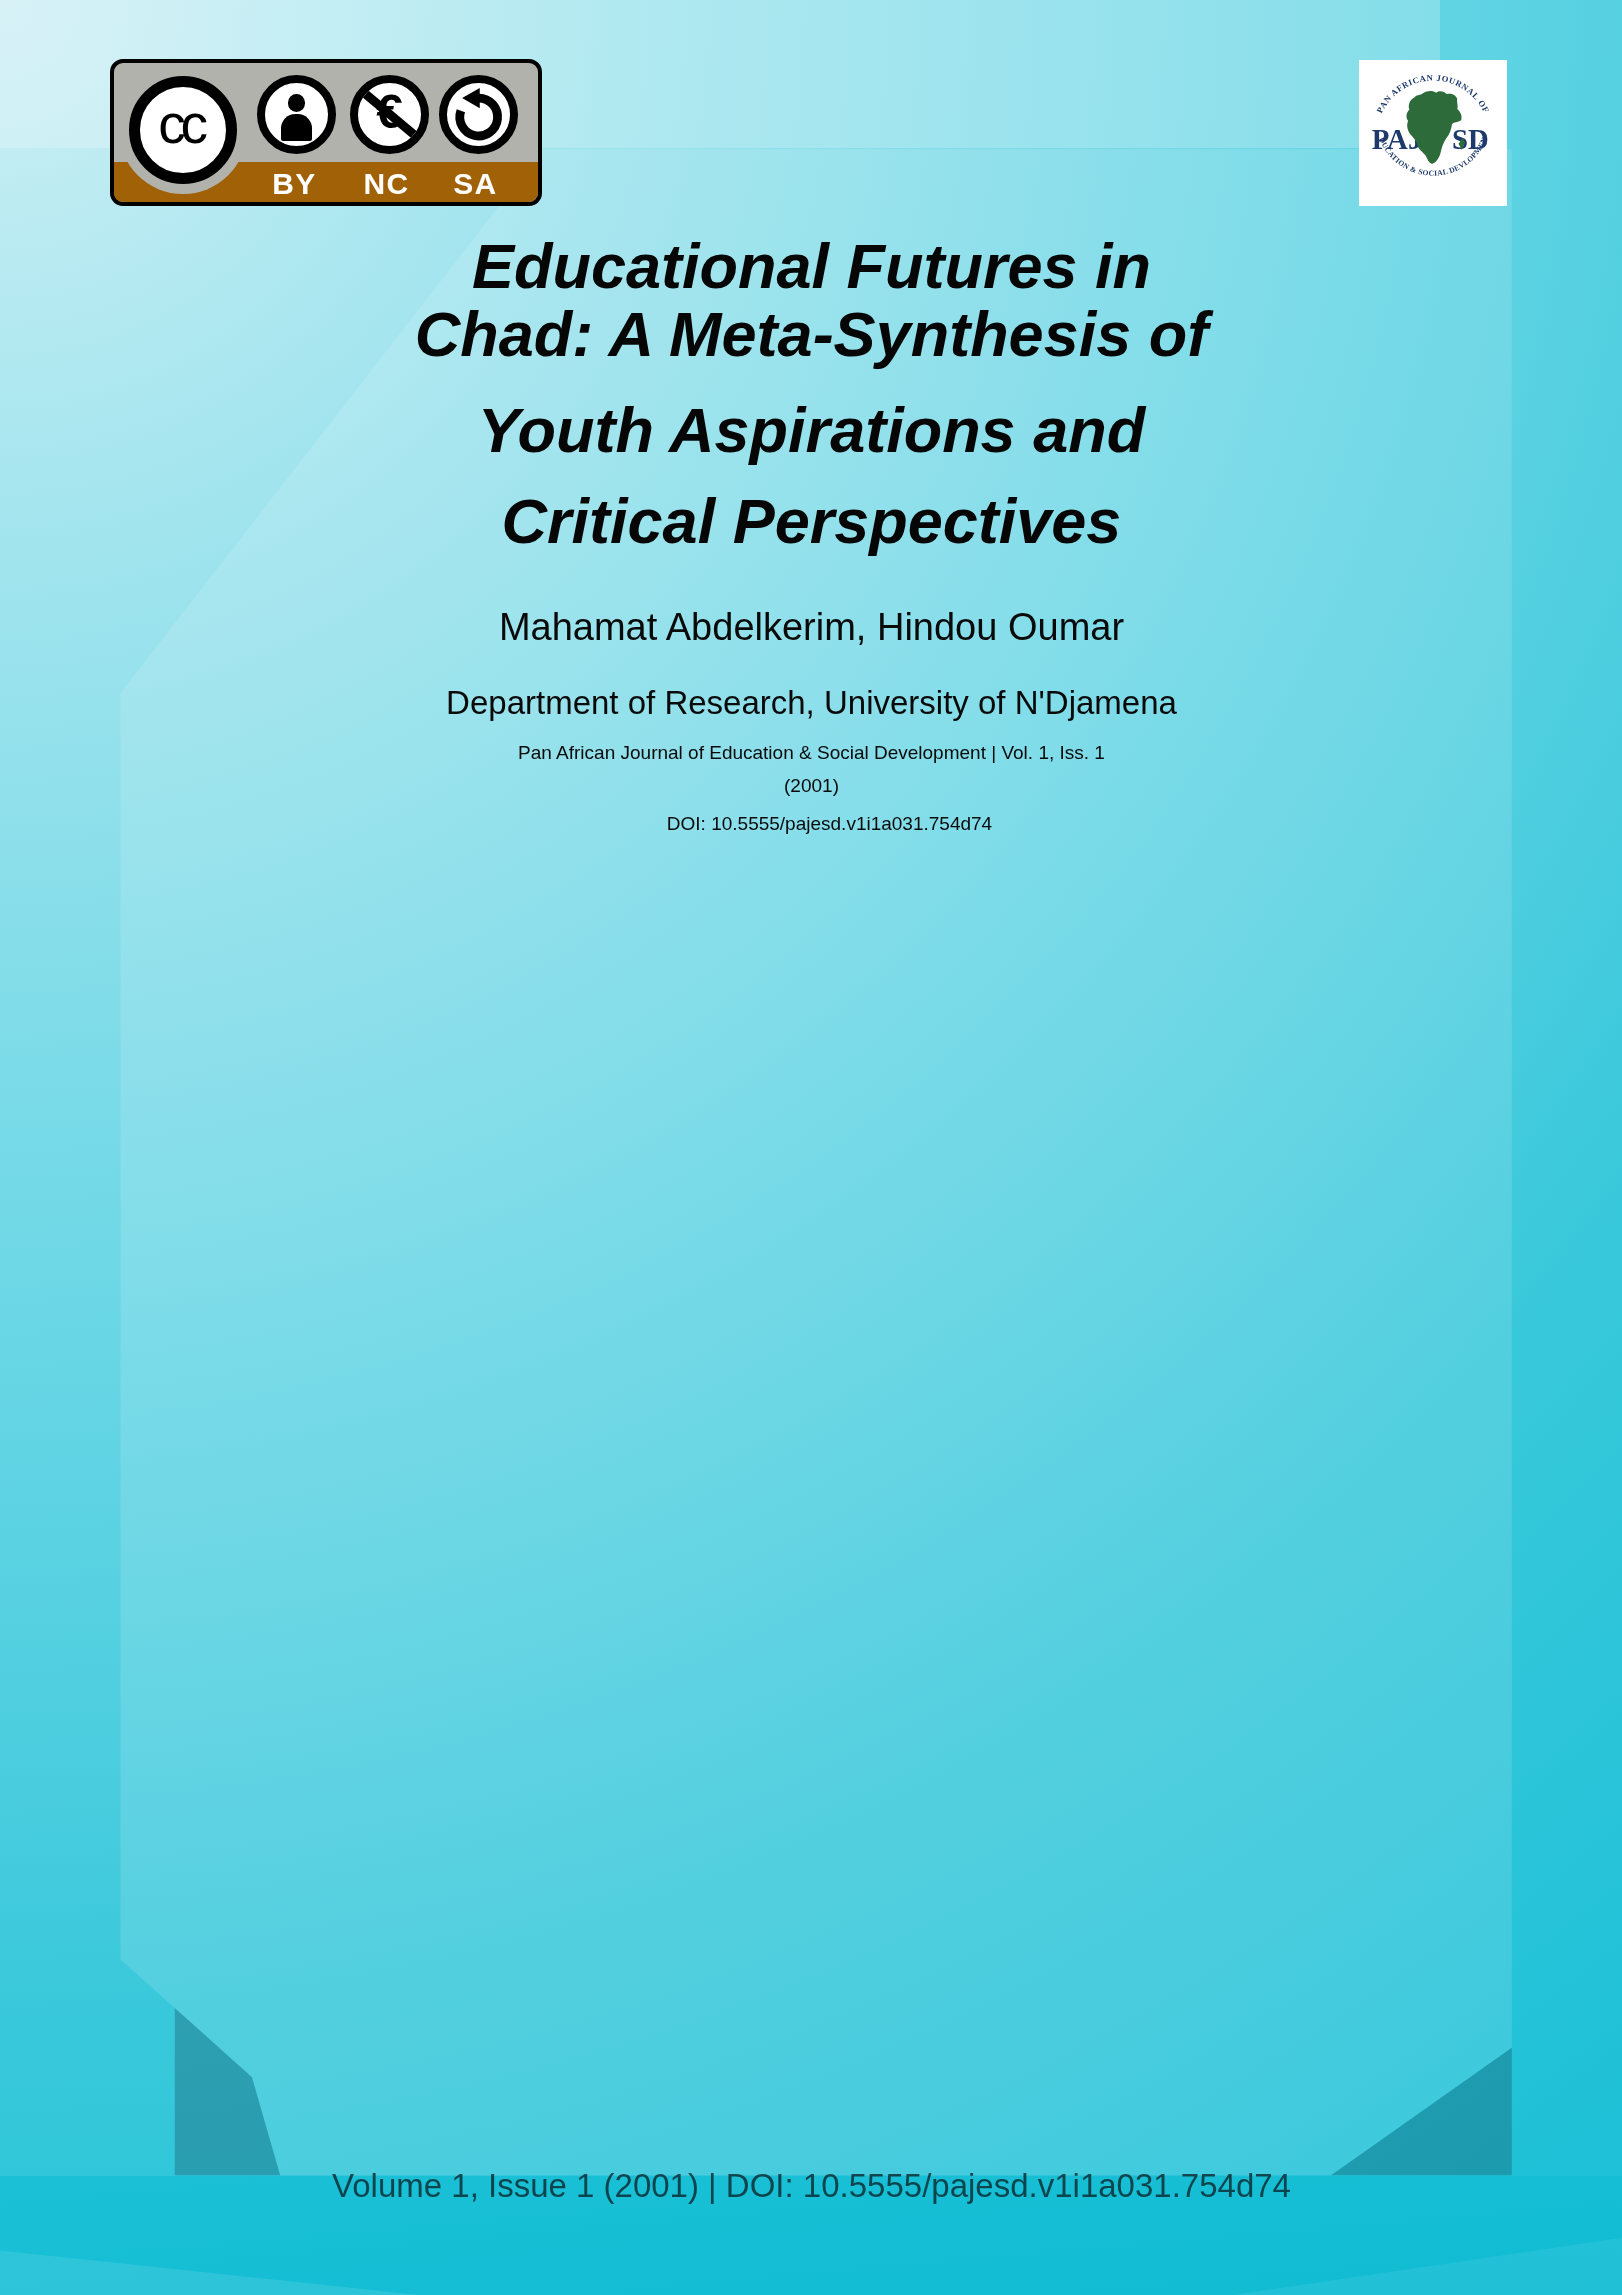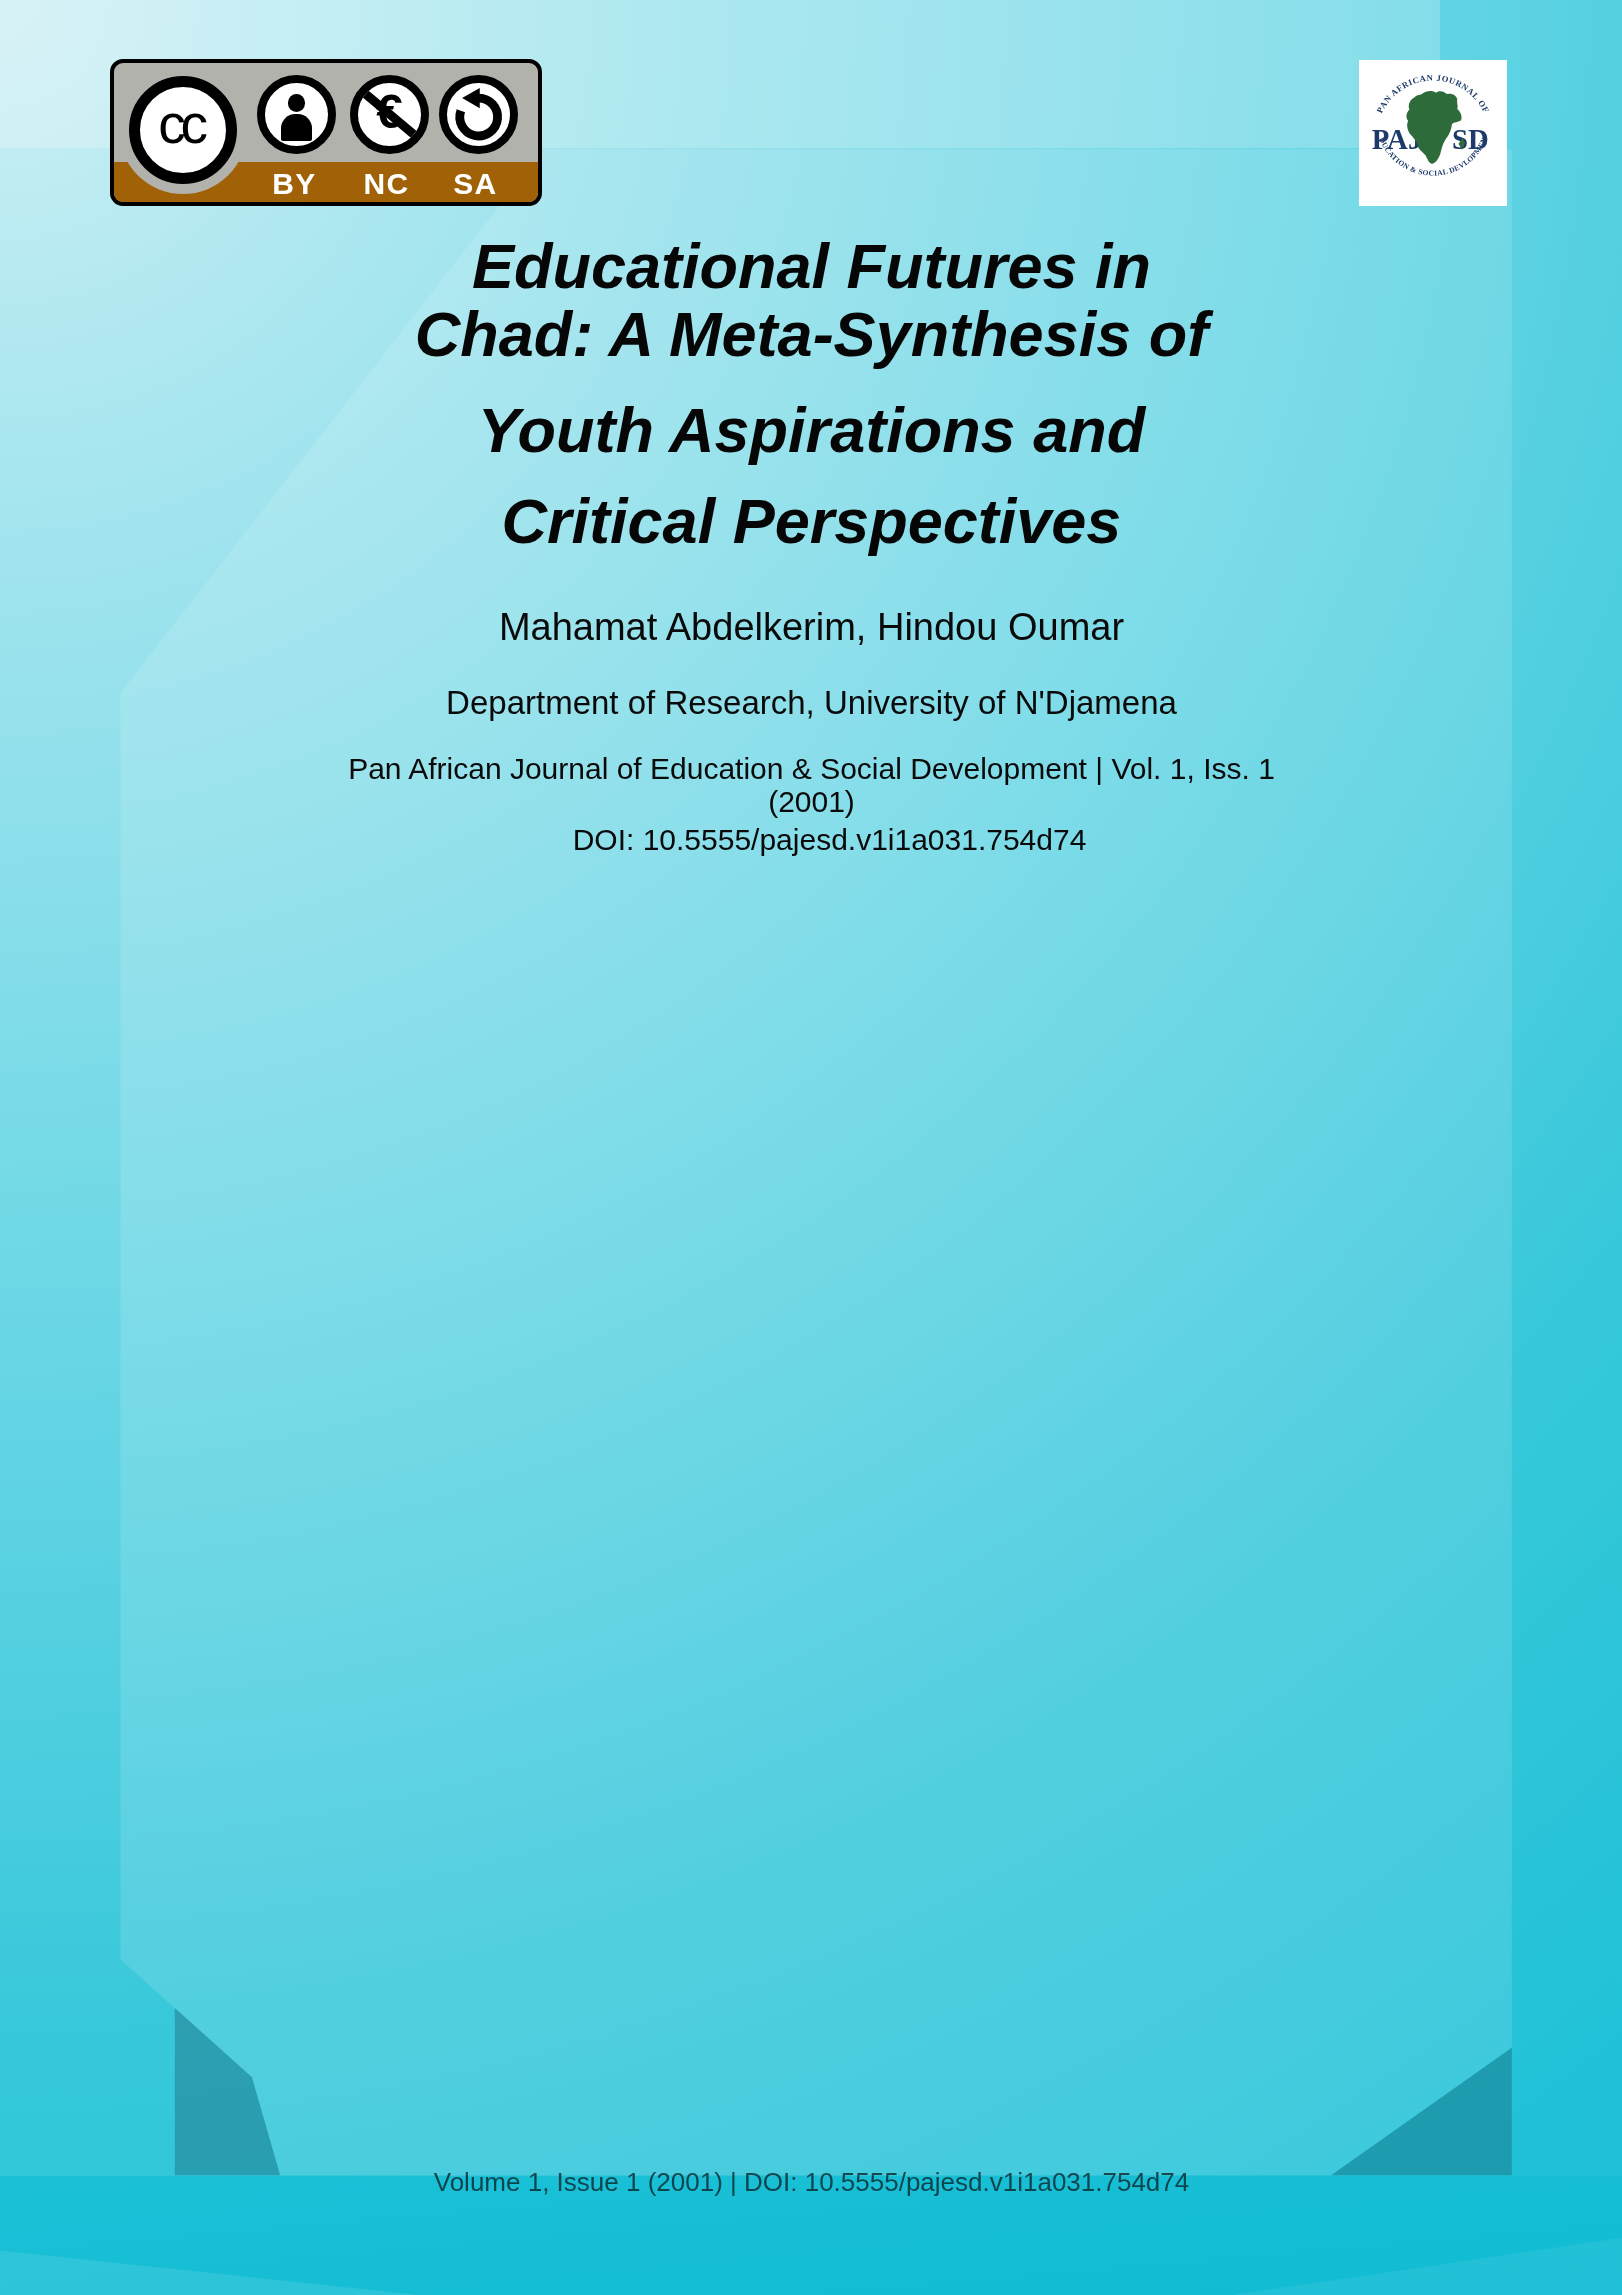--- a/index.html
+++ b/index.html
@@ -95,25 +95,25 @@
     background:#fff;
   }
 
   
   .title-block{position:absolute;left:0;top:232px;width:100%;text-align:center;color:#060606;font-style:italic;}
   .title-line{font-size:63px;font-weight:700;line-height:68px;}
   .title-line.l3{margin-top:27.5px;}
   .title-line.l4{margin-top:23.6px;}
   .authors-line{position:absolute;left:0;top:606px;width:100%;text-align:center;font-size:38px;color:#0a0a0a;}
   .affiliation-line{position:absolute;left:0;top:684px;width:100%;text-align:center;font-size:33px;color:#0a0a0a;}
-  .journal-block{position:absolute;left:0;top:752px;width:100%;text-align:center;font-size:30px;line-height:33px;color:#0a0a0a;}
+  .journal-block{position:absolute;left:0;top:736px;width:100%;text-align:center;font-size:19px;line-height:33px;color:#0a0a0a;}
   .doi-line{margin-top:5px;padding-left:36px;}
   .footer-text{
     position:absolute;left:0;top:2167px;width:100%;text-align:center;
-    font-size:26px;color:var(--footer_text);
+    font-size:33px;color:var(--footer_text);
   }
 </style>
 </head>
 <body>
 
 <div class="page">
 
   <div class="bg-base"></div>
   <div class="bg-top-band"></div>
   <div class="bg-light-sheet"></div>

